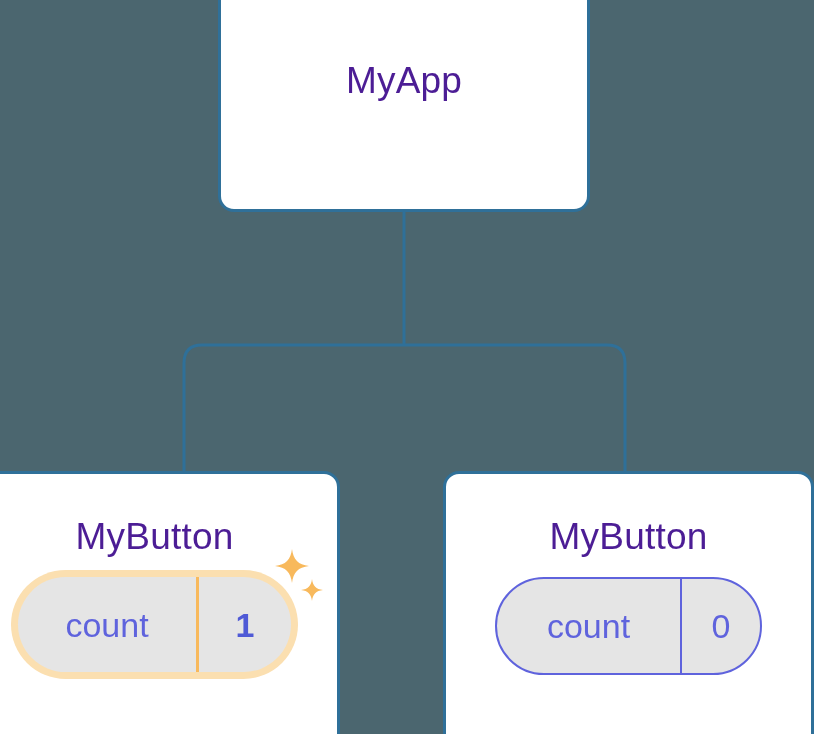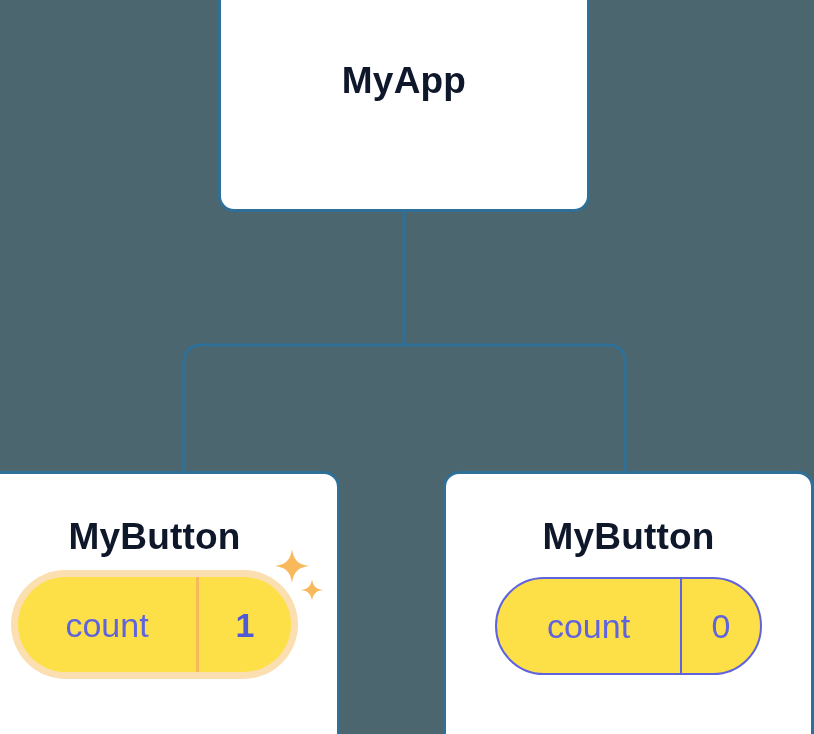--- a/index.html
+++ b/index.html
@@ -50,26 +50,26 @@
   
   .node--root {
     left: 218px;
     top: -52px;
     width: 372px;
     height: 264px;
     justify-content: center;
   }
 
   .node-title {
-    color: #0f172a;
+    color: #4c1d95;
     font-size: 37px;
     line-height: 1;
     letter-spacing: 0.2px;
     white-space: nowrap;
-    font-weight: 700;
+    font-weight: 400;
   }
 
   
   .node--child {
     top: 471px;
     width: 371px;
     height: 290px;
     padding-top: 44px;
   }
   .node--child-left  { left: -31px; }
@@ -82,21 +82,21 @@
     display: flex;
     align-items: center;
     justify-content: center;
   }
 
   .pill {
     position: relative;
     display: flex;
     align-items: stretch;
     box-sizing: border-box;
-    background: #fde047;
+    background: #e5e5e5;
     border-radius: 999px;
     overflow: hidden;
   }
 
   
   .pill--idle {
     width: 267px;
     height: 98px;
     border: 2px solid #5f63dd;
   }

